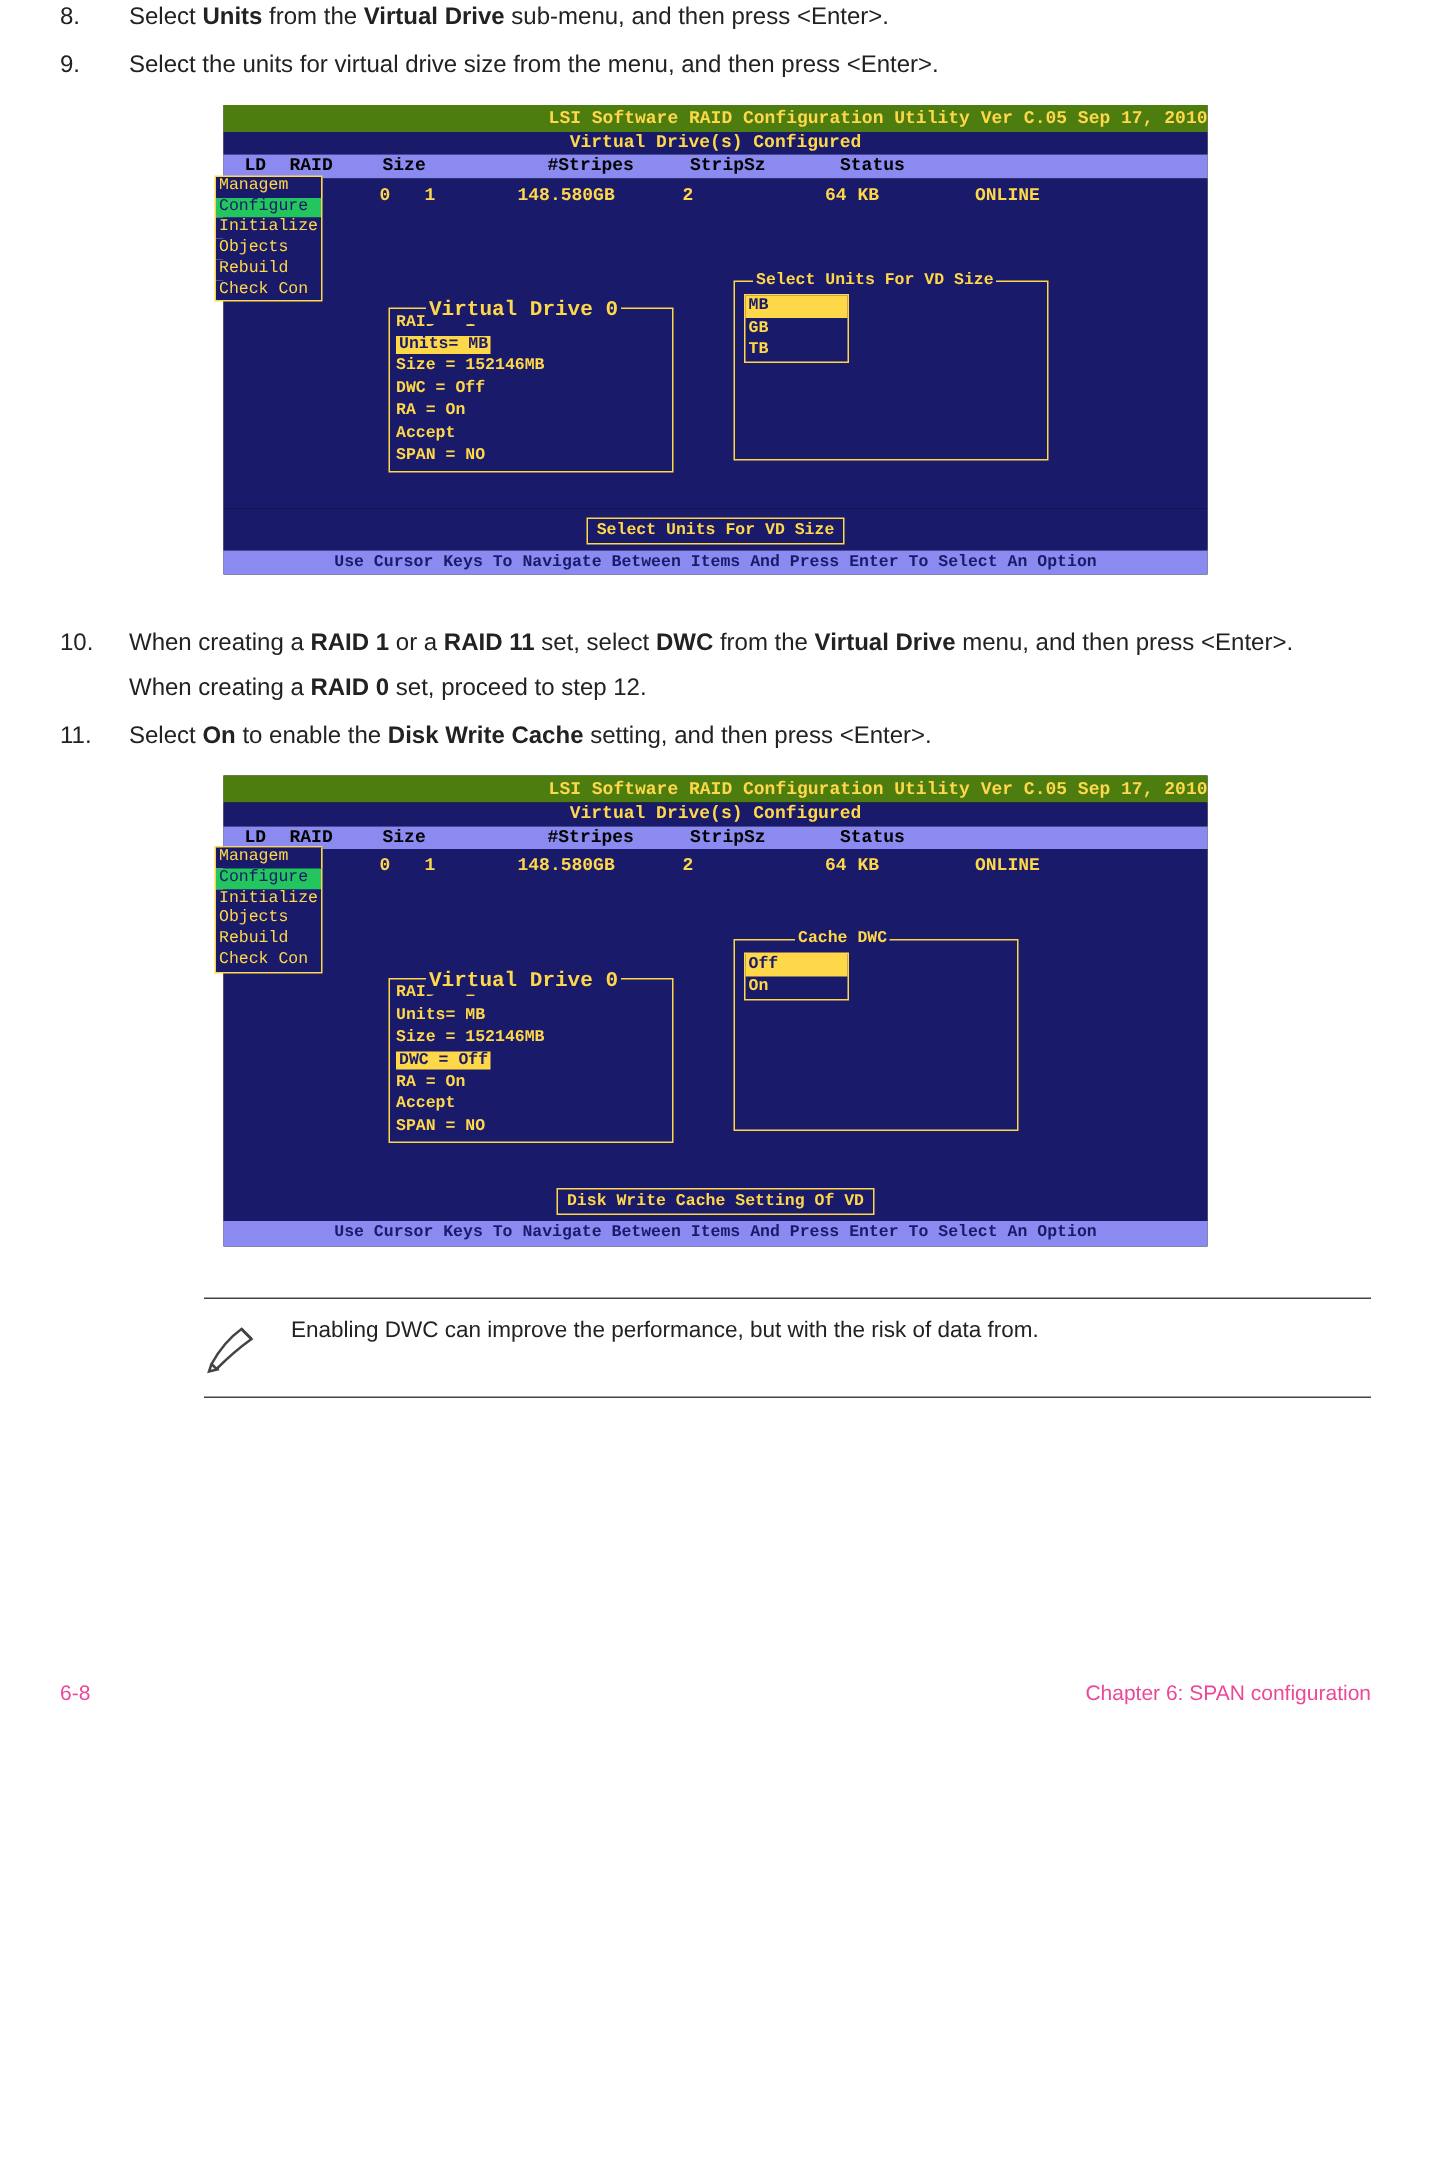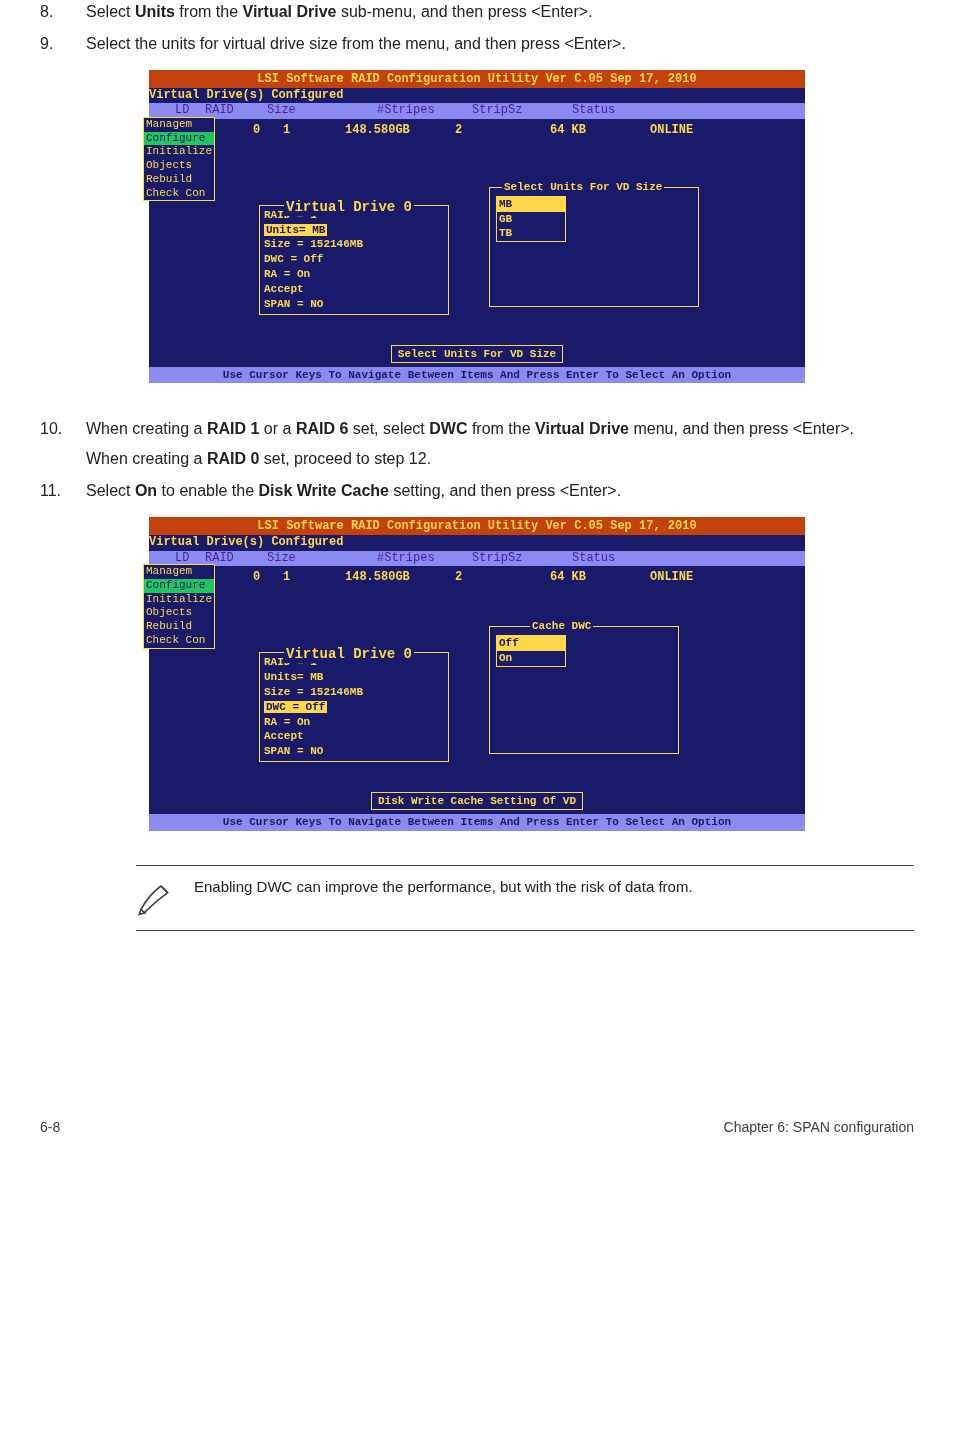--- a/index.html
+++ b/index.html
@@ -30,37 +30,38 @@
   .screenshot {
     background: #000;
     width: 656px;
     margin: 14px auto 34px auto;
     font-family: "Courier New", monospace;
     font-size: 12px;
     color: #fff;
     line-height: 1.3;
   }
   .scr-title {
-    background: #c2410c;
+    background: #4d7c0f;
     color: #ffd84a;
-    text-align: center;
+    text-align: right;
     padding: 2px 0 0 0;
     font-weight: bold;
   }
   .scr-sub {
     background: #1a1a6a;
     color: #ffd84a;
+    text-align: center;
     font-weight: bold;
   }
   .scr-head {
     background: #8a8af0;
-    color: #4c1d95;
-    font-weight: normal;
+    color: #000000;
+    font-weight: bold;
     display:flex;
-    padding: 0 16px;
+    padding: 0 4px;
   }
   .scr-head span, .scr-row span { display:inline-block; }
   .col-ld{width:40px; padding-left:10px;}
   .col-raid{width:62px;}
   .col-size{width:110px;}
   .col-str{width:95px;}
   .col-strip{width:100px;}
   .col-stat{width:100px;}
   .scr-body {
     background:#1a1a6a;
@@ -155,21 +156,21 @@
     margin: 6px 0 0 96px;
     gap:18px;
   }
   .note-body{ flex:1; font-size:15px; line-height:1.4;}
   .footer{
     display:flex;
     justify-content:space-between;
     font-size:14px;
     margin-top:180px;
     padding:8px 0 20px 0;
-    color:#404040;
+    color:#ec4899;
   }
   .pencil-icon{
     width:40px; flex-shrink:0;
   }
 </style>
 </head>
 <body>
 
 <div class="step-row">
   <div class="step-num">8.</div>
@@ -233,21 +234,21 @@
   </div>
   <div class="scr-hint">
     <span class="scr-hint-inner">Select Units For VD Size</span>
   </div>
   <div class="scr-footer">Use Cursor Keys To Navigate Between Items And Press Enter To Select An Option</div>
 </div>
 
 <div class="step-row">
   <div class="step-num">10.</div>
   <div class="step-body">
-    <span>When creating a <b>RAID 1</b> or a <b>RAID 6</b> set, select <b>DWC</b> from the <b>Virtual Drive</b> menu, and then press &lt;Enter&gt;.</span>
+    <span>When creating a <b>RAID 1</b> or a <b>RAID 11</b> set, select <b>DWC</b> from the <b>Virtual Drive</b> menu, and then press &lt;Enter&gt;.</span>
     <div class="step-sub">When creating a <b>RAID 0</b> set, proceed to step 12.</div>
   </div>
 </div>
 
 <div class="step-row">
   <div class="step-num">11.</div>
   <div class="step-body">Select <b>On</b> to enable the <b>Disk Write Cache</b> setting, and then press &lt;Enter&gt;.</div>
 </div>
 
 <div class="screenshot">

